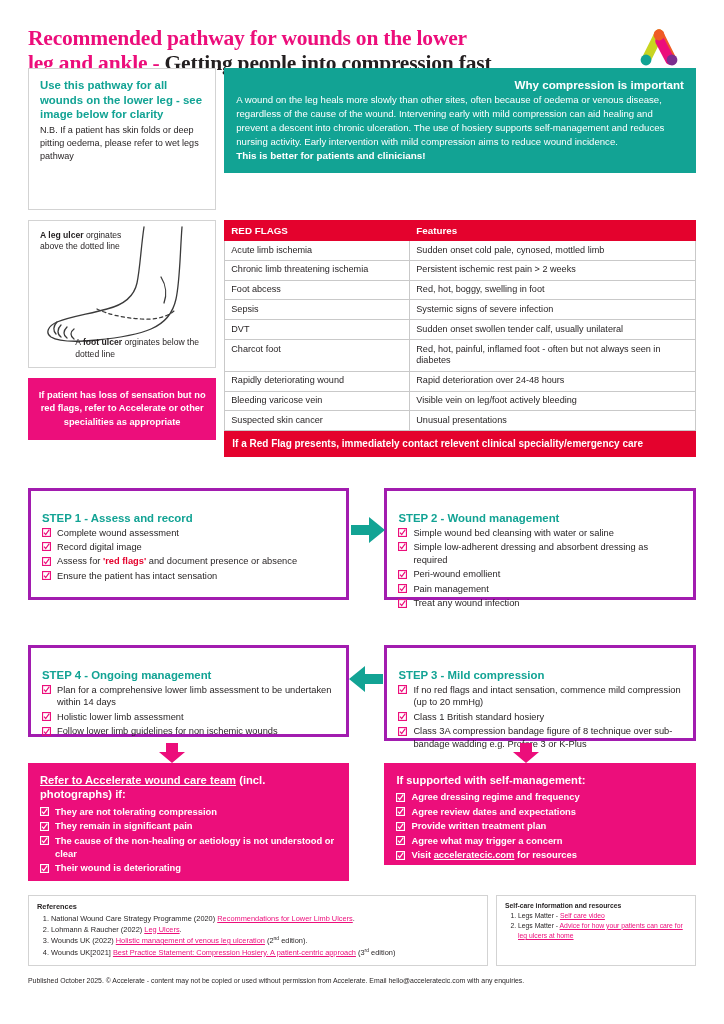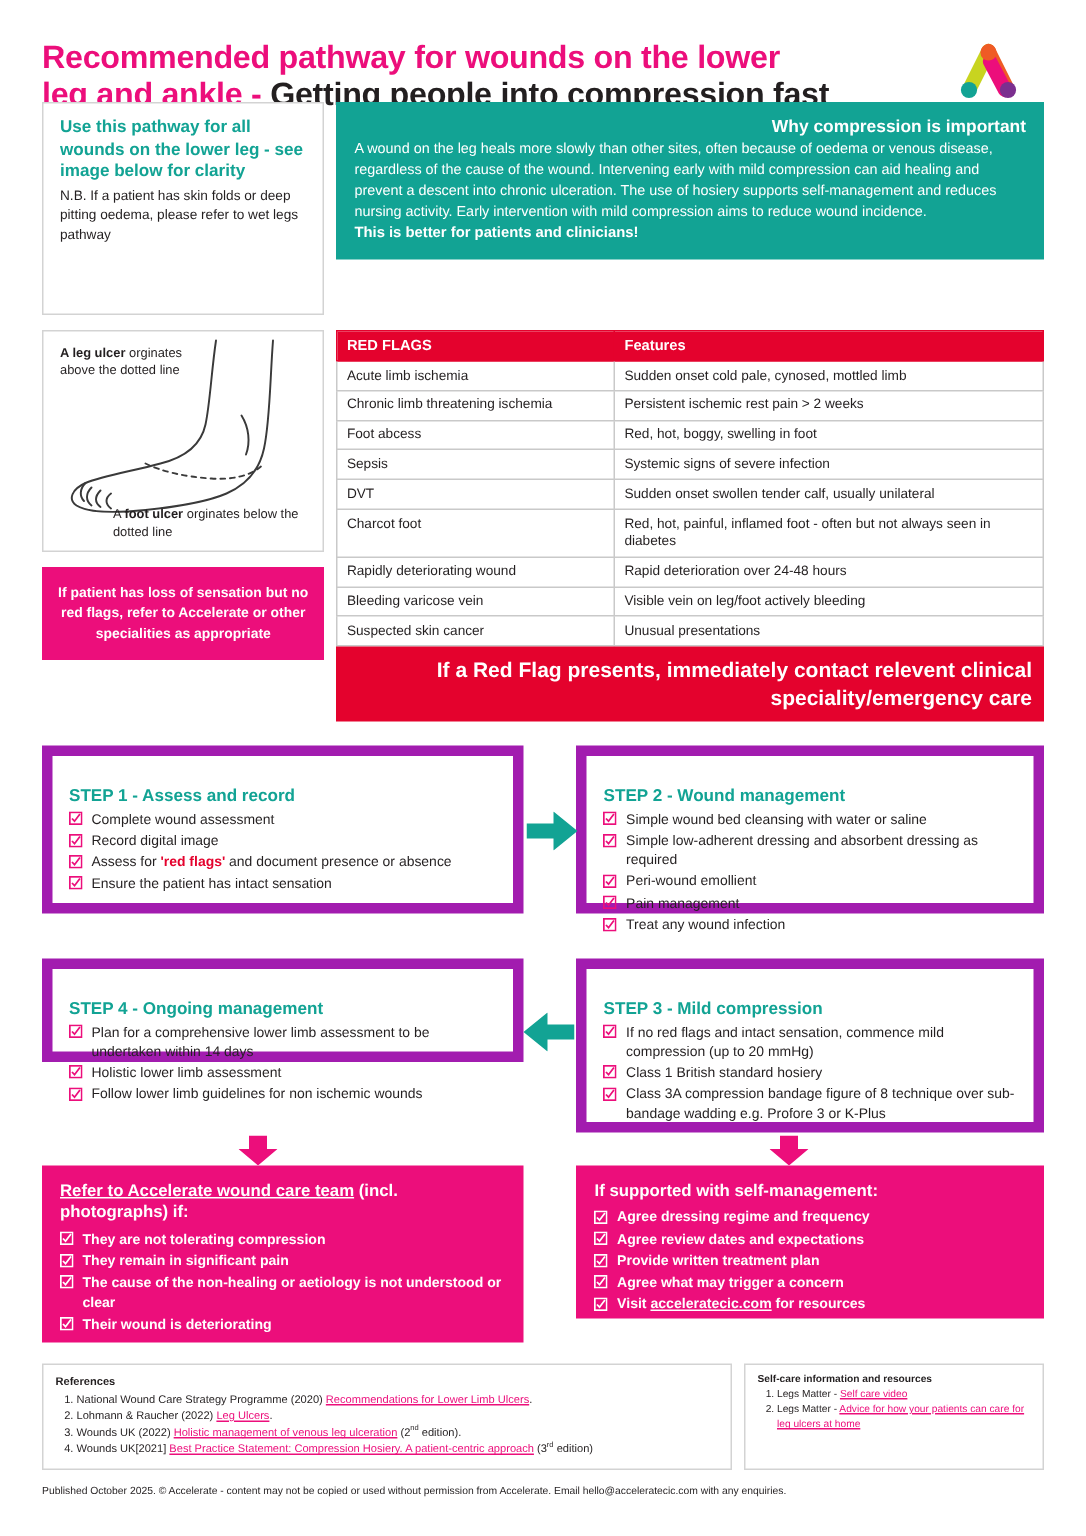--- a/index.html
+++ b/index.html
@@ -7,21 +7,21 @@
     width: 724px; height: 1024px;
     background: #ffffff;
     font-family: "Liberation Sans", sans-serif;
     color: #231f20;
     overflow: hidden;
   }
   .page { position: relative; width: 724px; height: 1024px; padding: 0 28px; }
 
   
   .header { display: flex; align-items: flex-start; padding-top: 26px; height: 68px; }
-  .title-wrap { flex: 1; line-height: 1.16; }
+  .title-wrap { flex: 1; line-height: 1.16; font-family: Liberation Serif, serif; }
   .title-line { font-size: 21.5px; font-weight: bold; letter-spacing: -0.2px; }
   .t-pink { color: #ec0e7b; }
   .t-dark { color: #231f20; }
   .logo-wrap { width: 74px; display: flex; flex-direction: column; align-items: center;
                padding-top: 2px; }
   .logo-name { font-size: 7.4px; color: #4a4a4a; margin-top: 1px; letter-spacing: .2px; }
 
   
   .row { display: flex; }
   .col-left  { width: 190px; }
@@ -50,30 +50,30 @@
                padding: 9px 10px; margin-top: 10px; height: 62px;
                display: flex; align-items: center; justify-content: center; }
 
   
   .rf-table { width: 100%; border-collapse: collapse; table-layout: fixed; }
   .rf-table th { background: #e4022d; color: #fff; font-size: 9.8px; font-weight: bold;
                  text-align: left; padding: 4px 6px; border: 1px solid #e4022d; }
   .rf-table td { border: 1px solid #c9c9c9; font-size: 9.1px; padding: 3.5px 6px;
                  line-height: 1.3; vertical-align: top; color: #231f20; }
   .rf-table col.c1 { width: 185px; }
-  .rf-footer { background: #e4022d; color: #fff; text-align: right; font-weight: bold;
-               font-size: 14px; line-height: 1.34; padding: 6px 8px; }
+  .rf-footer { background: #e4022d; color: #fff; text-align: left; font-weight: bold;
+               font-size: 10px; line-height: 1.34; padding: 6px 8px; }
 
   
   .steps-row { display: flex; margin-top: 16px; }
   .step-col-l { width: 330px; }
   .step-col-r { width: 320px; margin-left: 36px; }
   .arrow-gap  { width: 36px; position: relative; }
 
-  .step-box { border: 7px solid #a21caf; background: #fff; padding: 21px 11px 10px 11px; }
+  .step-box { border: 3px solid #a21caf; background: #fff; padding: 21px 11px 10px 11px; margin-top: 15px; }
   .step-box h4 { color: #12a394; font-size: 11.4px; font-weight: bold; margin-bottom: 3px; }
   .chk-list { list-style: none; }
   .chk-list li { position: relative; padding-left: 15px; font-size: 9.3px;
                  line-height: 1.39; margin-bottom: 1.5px; color: #231f20; }
   .chk { position: absolute; left: 0; top: 1.5px; width: 8.5px; height: 8.5px; }
   .redflag-em { color: #e4022d; font-weight: bold; }
 
   
   .pink-box { background: #ec0e7b; color: #fff; padding: 10px 12px 11px 12px; }
   .pink-box h4 { font-size: 11.2px; font-weight: bold; line-height: 1.3; margin-bottom: 3px; }
@@ -272,21 +272,21 @@
                   <rect x="0.6" y="0.6" width="8.8" height="8.8" fill="none" stroke="#ec0e7b" stroke-width="1.3"></rect>
                   <path d="M2.2 5.2 L4.1 7.2 L8.1 1.9" fill="none" stroke="#ec0e7b" stroke-width="1.3"></path>
                 </svg></span><span>Treat any wound infection</span></li>
           </ul>
       </div>
     </div>
   </div>
 
   <div class="steps-row" style="margin-top:30px">
     <div class="step-col-l">
-      <div class="step-box" style="height:69px">
+      <div class="step-box" style="height:92px">
         <h4>STEP 4 - Ongoing management</h4>
         <ul class="chk-list" id="step4-list">
             <li><span class="chk"><svg width="9" height="9" viewBox="0 0 10 10">
                   <rect x="0.6" y="0.6" width="8.8" height="8.8" fill="none" stroke="#ec0e7b" stroke-width="1.3"></rect>
                   <path d="M2.2 5.2 L4.1 7.2 L8.1 1.9" fill="none" stroke="#ec0e7b" stroke-width="1.3"></path>
                 </svg></span><span>Plan for a comprehensive lower limb assessment  to be undertaken within 14 days</span></li>
             <li><span class="chk"><svg width="9" height="9" viewBox="0 0 10 10">
                   <rect x="0.6" y="0.6" width="8.8" height="8.8" fill="none" stroke="#ec0e7b" stroke-width="1.3"></rect>
                   <path d="M2.2 5.2 L4.1 7.2 L8.1 1.9" fill="none" stroke="#ec0e7b" stroke-width="1.3"></path>
                 </svg></span><span>Holistic lower limb assessment</span></li>
@@ -296,21 +296,21 @@
                 </svg></span><span>Follow lower limb guidelines for non ischemic wounds</span></li>
           </ul>
       </div>
     </div>
     <div class="arrow-gap">
       <svg class="arrow" style="left:0px; top:36px" width="34" height="26" viewBox="0 0 34 26">
         <path d="M34 8 H16 V0 L0 13 L16 26 V18 H34 Z" fill="#12a394"></path>
       </svg>
     </div>
     <div class="step-col-r" style="margin-left:0">
-      <div class="step-box" style="height:116px">
+      <div class="step-box" style="height:96px">
         <h4>STEP 3 - Mild compression</h4>
         <ul class="chk-list" id="step3-list">
             <li><span class="chk"><svg width="9" height="9" viewBox="0 0 10 10">
                   <rect x="0.6" y="0.6" width="8.8" height="8.8" fill="none" stroke="#ec0e7b" stroke-width="1.3"></rect>
                   <path d="M2.2 5.2 L4.1 7.2 L8.1 1.9" fill="none" stroke="#ec0e7b" stroke-width="1.3"></path>
                 </svg></span><span>If no red flags and intact sensation, commence mild compression (up to 20 mmHg)</span></li>
             <li><span class="chk"><svg width="9" height="9" viewBox="0 0 10 10">
                   <rect x="0.6" y="0.6" width="8.8" height="8.8" fill="none" stroke="#ec0e7b" stroke-width="1.3"></rect>
                   <path d="M2.2 5.2 L4.1 7.2 L8.1 1.9" fill="none" stroke="#ec0e7b" stroke-width="1.3"></path>
                 </svg></span><span>Class 1 British standard hosiery</span></li>

